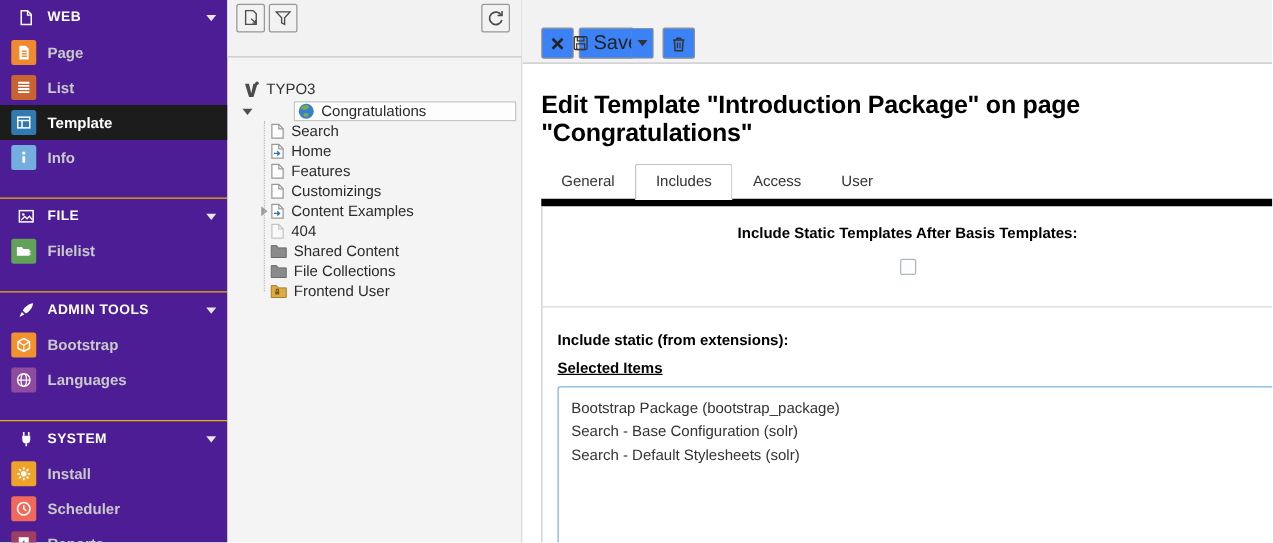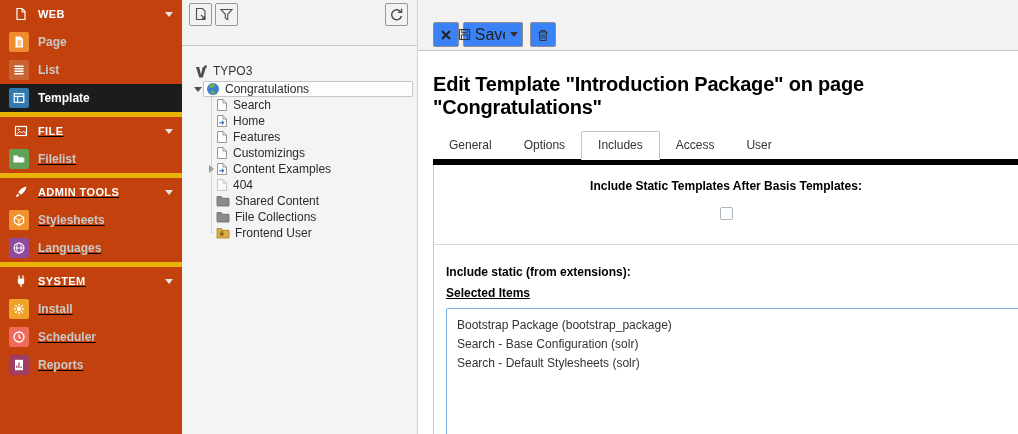--- a/index.html
+++ b/index.html
@@ -1,21 +1,21 @@
 <!DOCTYPE html>
 <html><head>
 <meta charset="utf-8">
 <style>
   * { box-sizing: border-box; margin: 0; padding: 0; }
   html,body { width:1018px; height:434px; overflow:hidden; }
   body { font-family:"Liberation Sans", sans-serif; background:#fff; position:relative; }
 
   
-  .sidebar { position:absolute; left:0; top:0; width:182px; height:434px; background:#c2410c; }
-  .mm-section + .mm-section { margin-top:0; border-top:5px solid #eab308;text-decoration:underline; }
+  .sidebar { position:absolute; left:0; top:0; width:182px; height:434px; background:#4c1d95; }
+  .mm-section + .mm-section { margin-top:18px; border-top:1px solid #eab308; }
   .mm-header { height:28px; display:flex; align-items:center; padding:0 9px 0 13px; cursor:pointer; }
   .mm-header .hdr-icon { width:16px; height:16px; display:flex; align-items:center; justify-content:center; }
   .mm-header .hdr-label { flex:1; margin-left:9px; color:#fff; font-size:11px; font-weight:bold; letter-spacing:.4px; }
   .mm-chevron { width:0; height:0; border-left:4px solid transparent; border-right:4px solid transparent; border-top:5px solid #e6e6e6; }
   .mm-item { height:28px; display:flex; align-items:center; cursor:pointer; }
   .mm-item.active { background:#1c1c1c; }
   .mm-item .icon-box { width:20px; height:20px; margin-left:9px; border-radius:2px; display:flex; align-items:center; justify-content:center; flex:none; }
   .mm-item .mm-label { margin-left:9px; color:#c9c9c9; font-size:12px; font-weight:bold; }
   .mm-item.active .mm-label { color:#fff; }
   .c-page{background:#ef8a2f}.c-list{background:#c96332}.c-template{background:#3179ae}.c-info{background:#74aede}
@@ -24,21 +24,21 @@
 
   
   .tree-panel { position:absolute; left:182px; top:0; width:236px; height:434px; background:#f4f4f4; border-right:1px solid #d2d2d2; }
   .tree-toolbar { height:46px; background:#f2f2f2; border-bottom:1px solid #c6c6c6; position:relative; }
   .tbtn { position:absolute; top:3px; width:23px; height:23px; border:1px solid #979797; border-radius:2px; background:transparent; display:flex; align-items:center; justify-content:center; cursor:pointer; }
   .tbtn.b-new{left:7px} .tbtn.b-filter{left:33px} .tbtn.b-refresh{left:203px}
   .tree { padding-top:17px; font-size:12px; color:#2b2b2b; position:relative; }
   .t-row { height:16px; display:flex; align-items:center; }
   .t-root { padding-left:12px; }
   .t-root .t-label { margin-left:5px; color:#333; }
-  .t-l1 { padding-left:11px; margin-top:2px; }
+  .t-l1 { padding-left:11px; margin-top:2px;gap:32px; }
   .toggle { width:10px; flex:none; display:flex; align-items:center; justify-content:center; cursor:pointer; }
   .tg-open { width:0;height:0;border-left:4px solid transparent;border-right:4px solid transparent;border-top:5px solid #4f4f4f; }
   .tg-closed { width:0;height:0;border-top:4px solid transparent;border-bottom:4px solid transparent;border-left:5px solid #9a9a9a; }
   .sel-box { display:flex; align-items:center; flex:1; margin-right:4px; padding:0 4px 0 2px; gap:5px; height:16px; }
   .sel-box.selected { background:#fdfdfd; border:1px solid #c6c6c6; border-radius:1px; }
   .t-children { position:relative; }
   .t-children::before { content:''; position:absolute; left:29px; top:0; bottom:8px; border-left:1px dotted #b9b9b9; }
   .t-child { padding-left:24px; gap:0; }
   .t-child .node-icon { margin-right:5px; }
   .node-icon { flex:none; display:flex; align-items:center; }
@@ -103,20 +103,29 @@
     </div>
     <div class="mm-item active">
       <span class="icon-box c-template">
         <svg width="14" height="14" viewBox="0 0 14 14">
             <rect x="2.2" y="2.7" width="9.6" height="8.6" fill="none" stroke="#fff" stroke-width="1.2"></rect>
             <path d="M2.2 5.4h9.6M5.6 5.4v5.9" stroke="#fff" stroke-width="1.2"></path>
           </svg>
       </span>
       <span class="mm-label">Template</span>
     </div>
+    <div class="mm-item">
+      <span class="icon-box c-info">
+        <svg width="14" height="14" viewBox="0 0 14 14">
+            <circle cx="7" cy="3.4" r="1.3" fill="#fff"></circle>
+            <path d="M7 6v5.2" stroke="#fff" stroke-width="2.2"></path>
+          </svg>
+      </span>
+      <span class="mm-label">Info</span>
+    </div>
   </div>
 
   <div class="mm-section">
     <div class="mm-header">
       <span class="hdr-icon">
         <svg width="14" height="14" viewBox="0 0 14 14">
             <rect x="1.5" y="2.5" width="11" height="9" fill="none" stroke="#fff" stroke-width="1.2"></rect>
             <circle cx="4.6" cy="5.6" r="1" fill="#fff"></circle>
             <path d="M3 10l2.8-2.8 1.8 1.8 2-2 2.4 3" fill="none" stroke="#fff" stroke-width="1"></path>
           </svg>
@@ -146,21 +155,21 @@
       <span class="hdr-label">ADMIN TOOLS</span>
       <span class="mm-chevron"></span>
     </div>
     <div class="mm-item">
       <span class="icon-box c-extensions">
         <svg width="14" height="14" viewBox="0 0 14 14">
             <path d="M7 1.8l4.6 2.6v5.2L7 12.2 2.4 9.6V4.4z" fill="none" stroke="#fff" stroke-width="1.2"></path>
             <path d="M7 7.2v5M7 7.2L2.4 4.4M7 7.2l4.6-2.8" stroke="#fff" stroke-width="1"></path>
           </svg>
       </span>
-      <span class="mm-label">Stylesheets</span>
+      <span class="mm-label">Bootstrap</span>
     </div>
     <div class="mm-item">
       <span class="icon-box c-languages">
         <svg width="14" height="14" viewBox="0 0 14 14">
             <circle cx="7" cy="7" r="5" fill="none" stroke="#fff" stroke-width="1.1"></circle>
             <ellipse cx="7" cy="7" rx="2.2" ry="5" fill="none" stroke="#fff" stroke-width="1"></ellipse>
             <path d="M2 7h10" stroke="#fff" stroke-width="1"></path>
           </svg>
       </span>
       <span class="mm-label">Languages</span>
@@ -381,21 +390,20 @@
           <path d="M3.5 4l.6 8.5h5.8l.6-8.5" fill="none" stroke="#333" stroke-width="1.2"></path>
           <path d="M6 6v4.5M8 6v4.5" stroke="#333" stroke-width="1"></path>
         </svg>
     </div>
   </div>
 
   <h1 class="page-title">Edit Template "Introduction Package" on page "Congratulations"</h1>
 
   <div class="tabs">
     <div class="tab">General</div>
-    <div class="tab">Options</div>
     <div class="tab active">Includes</div>
     <div class="tab">Access</div>
     <div class="tab">User</div>
   </div>
 
   <div class="tab-panel">
     <div class="sec1">
       <div class="field-label">Include Static Templates After Basis Templates:</div>
       <span class="checkbox"></span>
     </div>

